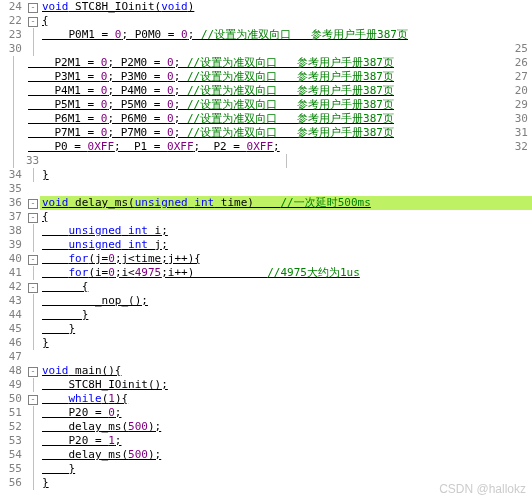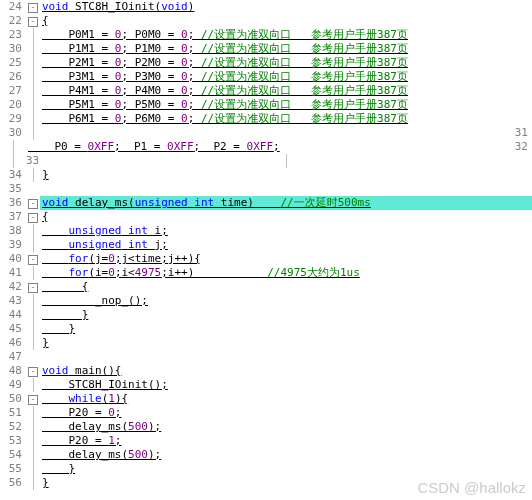--- a/index.html
+++ b/index.html
@@ -40,30 +40,30 @@
     position:absolute;
     left:50%; top:0; bottom:0;
     width:0;
   }
   .code {
     white-space: pre;
     line-height: 14px;
     padding-left: 2px;
     text-decoration: underline;
   }
-  .code.hl { background:#5eead4; }
+  .code.hl { background:#bef264; }
   .tok-kw { color:#0000ff; }
   .tok-id { color:#000000; }
   .tok-num { color:#800080; }
   .tok-comment { color:#008000; }
   .watermark {
     position:fixed;
     bottom:4px; right:6px;
     color:#cccccc;
-    font-size:15px;
+    font-size:12px;
     font-family: Arial, sans-serif;
     margin-top: 32px;
   }
 </style>
 </head>
 <body>
 
 <div class="editor" id="editor">
     <div class="line-num">24</div>
     <div class="fold"><span class="fold-box">-</span></div>
@@ -73,21 +73,20 @@
     <div class="code"><span class="tok-id">{</span></div>
     <div class="line-num">23</div>
     <div class="fold">
       <span class="fold-line"></span>
     </div>
     <div class="code"><span class="tok-id">    P0M1 = </span><span class="tok-num">0</span><span class="tok-id">; P0M0 = </span><span class="tok-num">0</span><span class="tok-id">; </span><span class="tok-comment">//设置为准双向口   参考用户手册387页</span></div>
     <div class="line-num">30</div>
     <div class="fold">
       <span class="fold-line"></span>
     </div>
-    <div class="code"><span class="tok-id">    P1M1 = </span><span class="tok-num">0</span><span class="tok-id">; P1M0 = </span><span class="tok-num">0</span><span class="tok-id">; </span><span class="tok-comment">//设置为准双向口   参考用户手册387页</span></div>
     <div class="line-num">25</div>
     <div class="fold">
       <span class="fold-line"></span>
     </div>
     <div class="code"><span class="tok-id">    P2M1 = </span><span class="tok-num">0</span><span class="tok-id">; P2M0 = </span><span class="tok-num">0</span><span class="tok-id">; </span><span class="tok-comment">//设置为准双向口   参考用户手册387页</span></div>
     <div class="line-num">26</div>
     <div class="fold">
       <span class="fold-line"></span>
     </div>
     <div class="code"><span class="tok-id">    P3M1 = </span><span class="tok-num">0</span><span class="tok-id">; P3M0 = </span><span class="tok-num">0</span><span class="tok-id">; </span><span class="tok-comment">//设置为准双向口   参考用户手册387页</span></div>
@@ -103,20 +102,21 @@
     <div class="code"><span class="tok-id">    P5M1 = </span><span class="tok-num">0</span><span class="tok-id">; P5M0 = </span><span class="tok-num">0</span><span class="tok-id">; </span><span class="tok-comment">//设置为准双向口   参考用户手册387页</span></div>
     <div class="line-num">29</div>
     <div class="fold">
       <span class="fold-line"></span>
     </div>
     <div class="code"><span class="tok-id">    P6M1 = </span><span class="tok-num">0</span><span class="tok-id">; P6M0 = </span><span class="tok-num">0</span><span class="tok-id">; </span><span class="tok-comment">//设置为准双向口   参考用户手册387页</span></div>
     <div class="line-num">30</div>
     <div class="fold">
       <span class="fold-line"></span>
     </div>
+    <div class="code"><span class="tok-id">    P7M1 = </span><span class="tok-num">0</span><span class="tok-id">; P7M0 = </span><span class="tok-num">0</span><span class="tok-id">; </span><span class="tok-comment">//设置为准双向口   参考用户手册387页</span></div>
     <div class="line-num">31</div>
     <div class="fold">
       <span class="fold-line"></span>
     </div>
     <div class="code"><span class="tok-id">    P0 = </span><span class="tok-num">0XFF</span><span class="tok-id">;  P1 = </span><span class="tok-num">0XFF</span><span class="tok-id">;  P2 = </span><span class="tok-num">0XFF</span><span class="tok-id">;</span></div>
     <div class="line-num">32</div>
     <div class="fold">
       <span class="fold-line"></span>
     </div>
     <div class="line-num">33</div>

